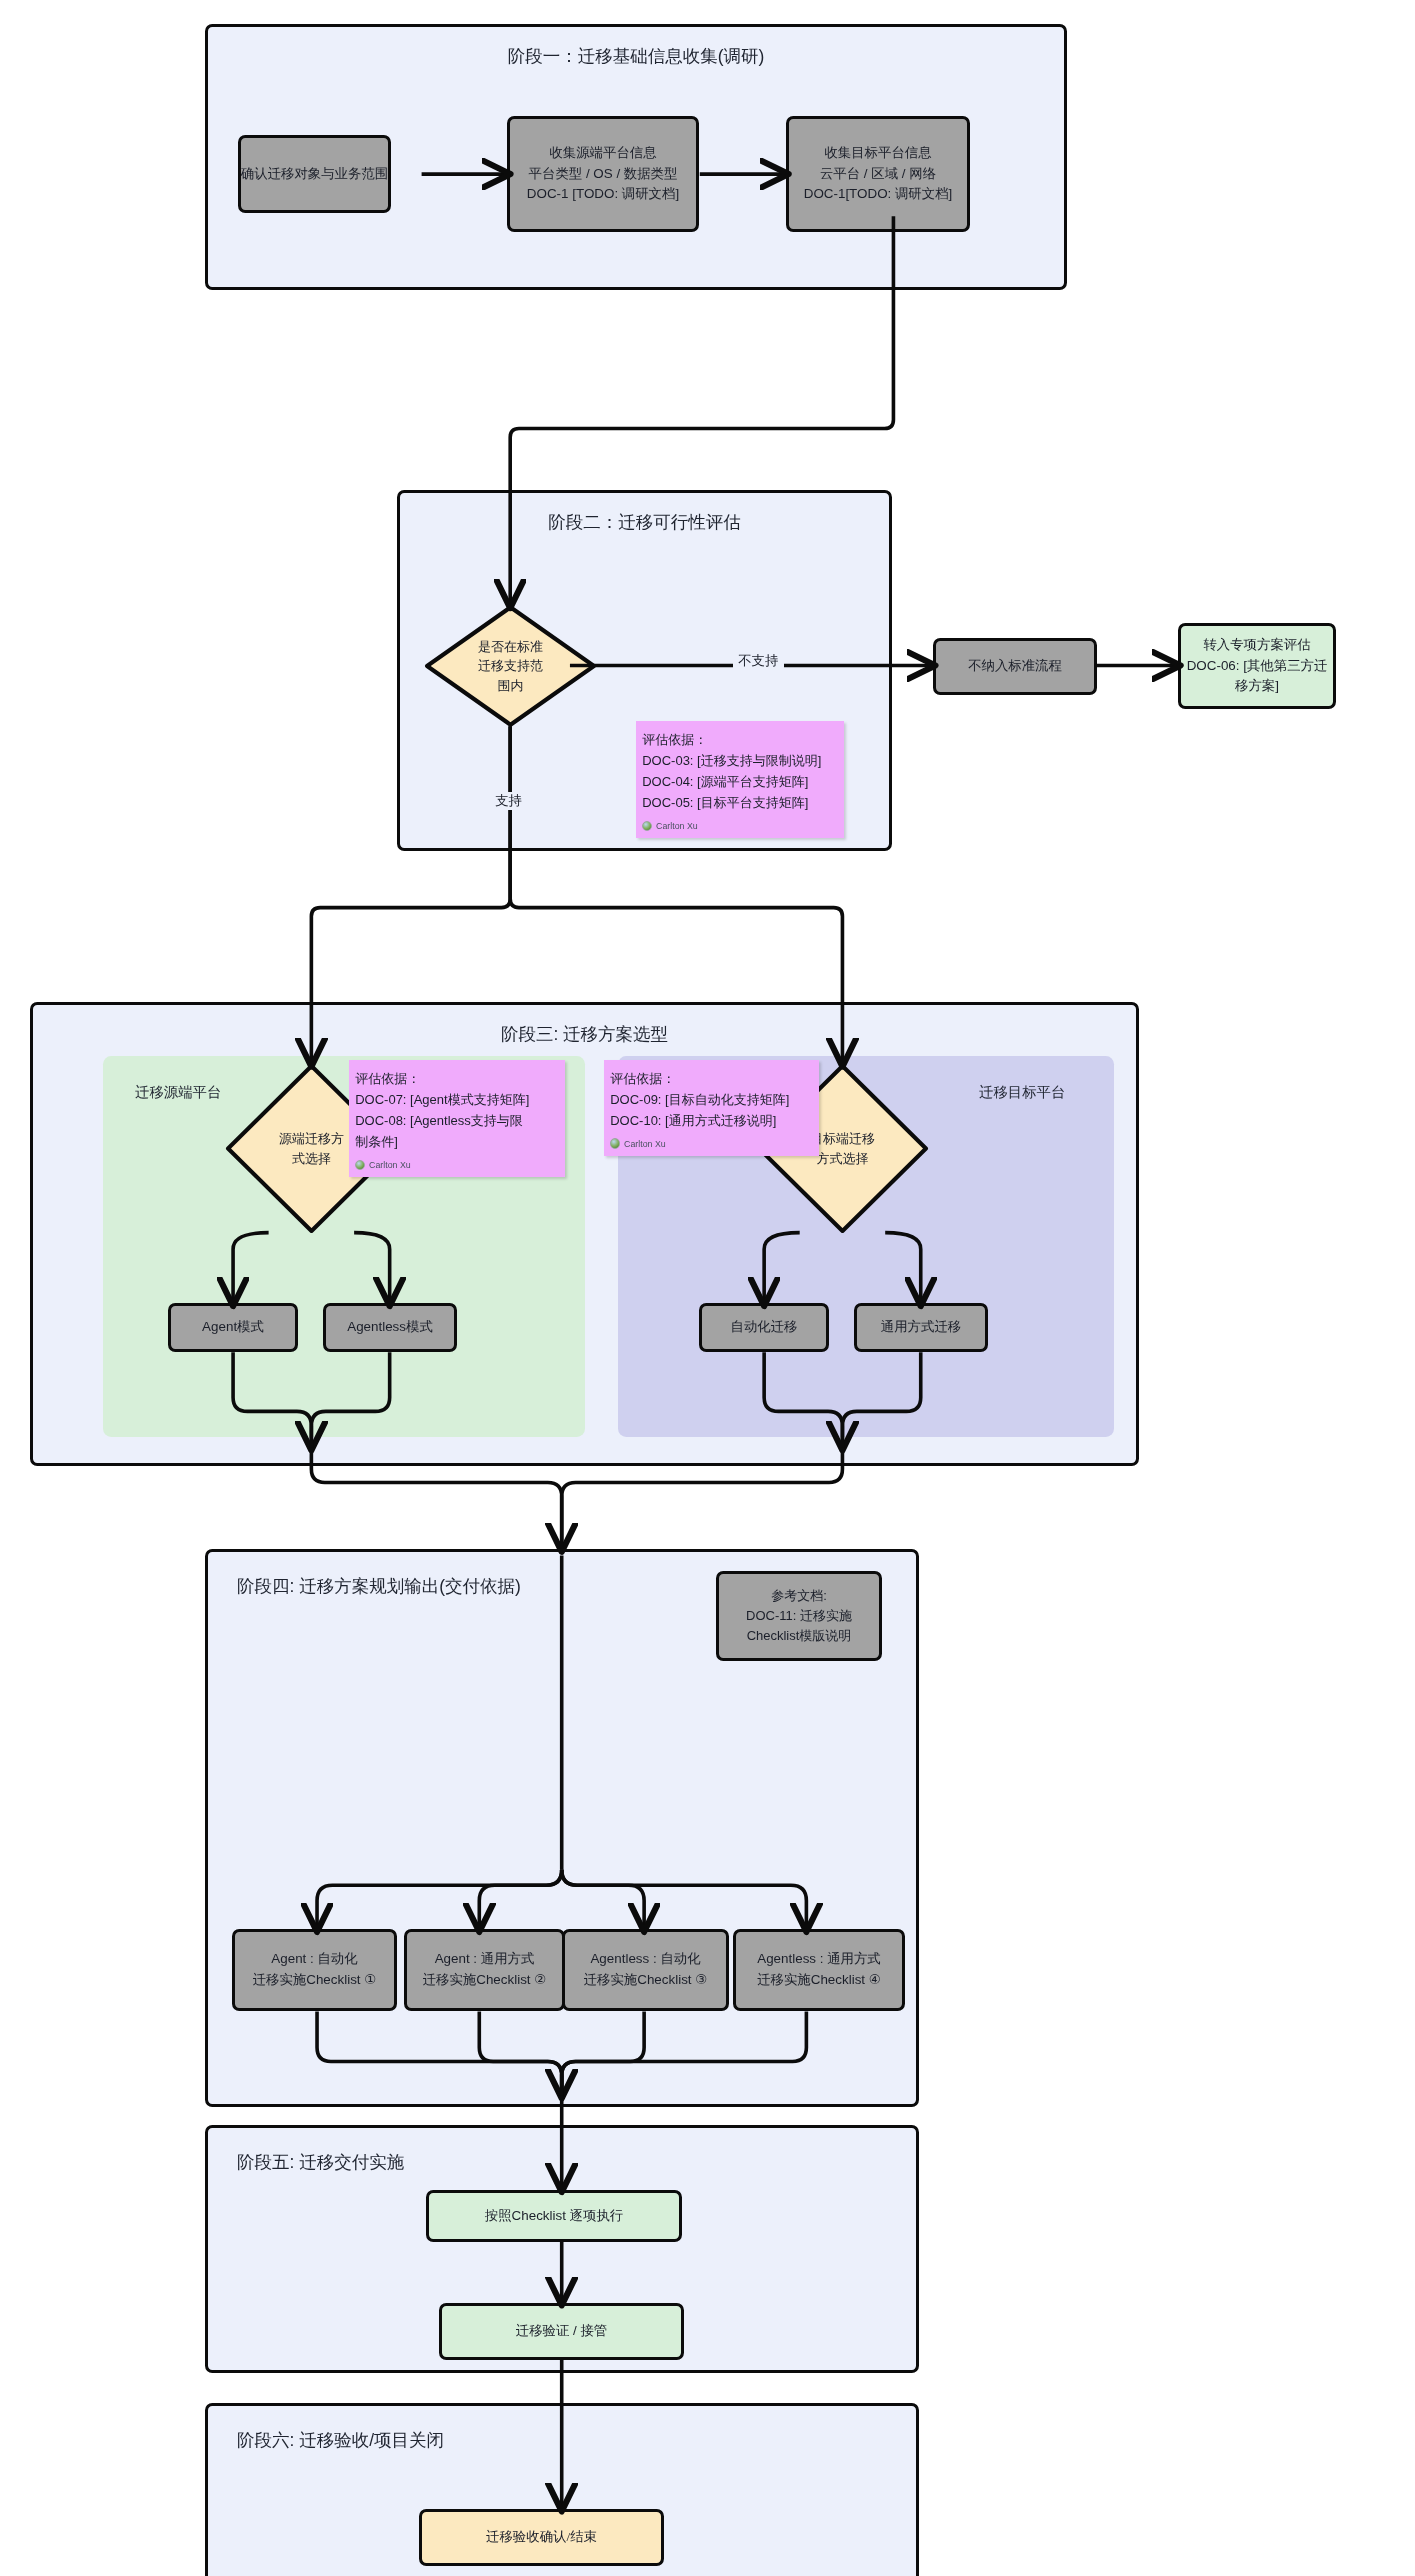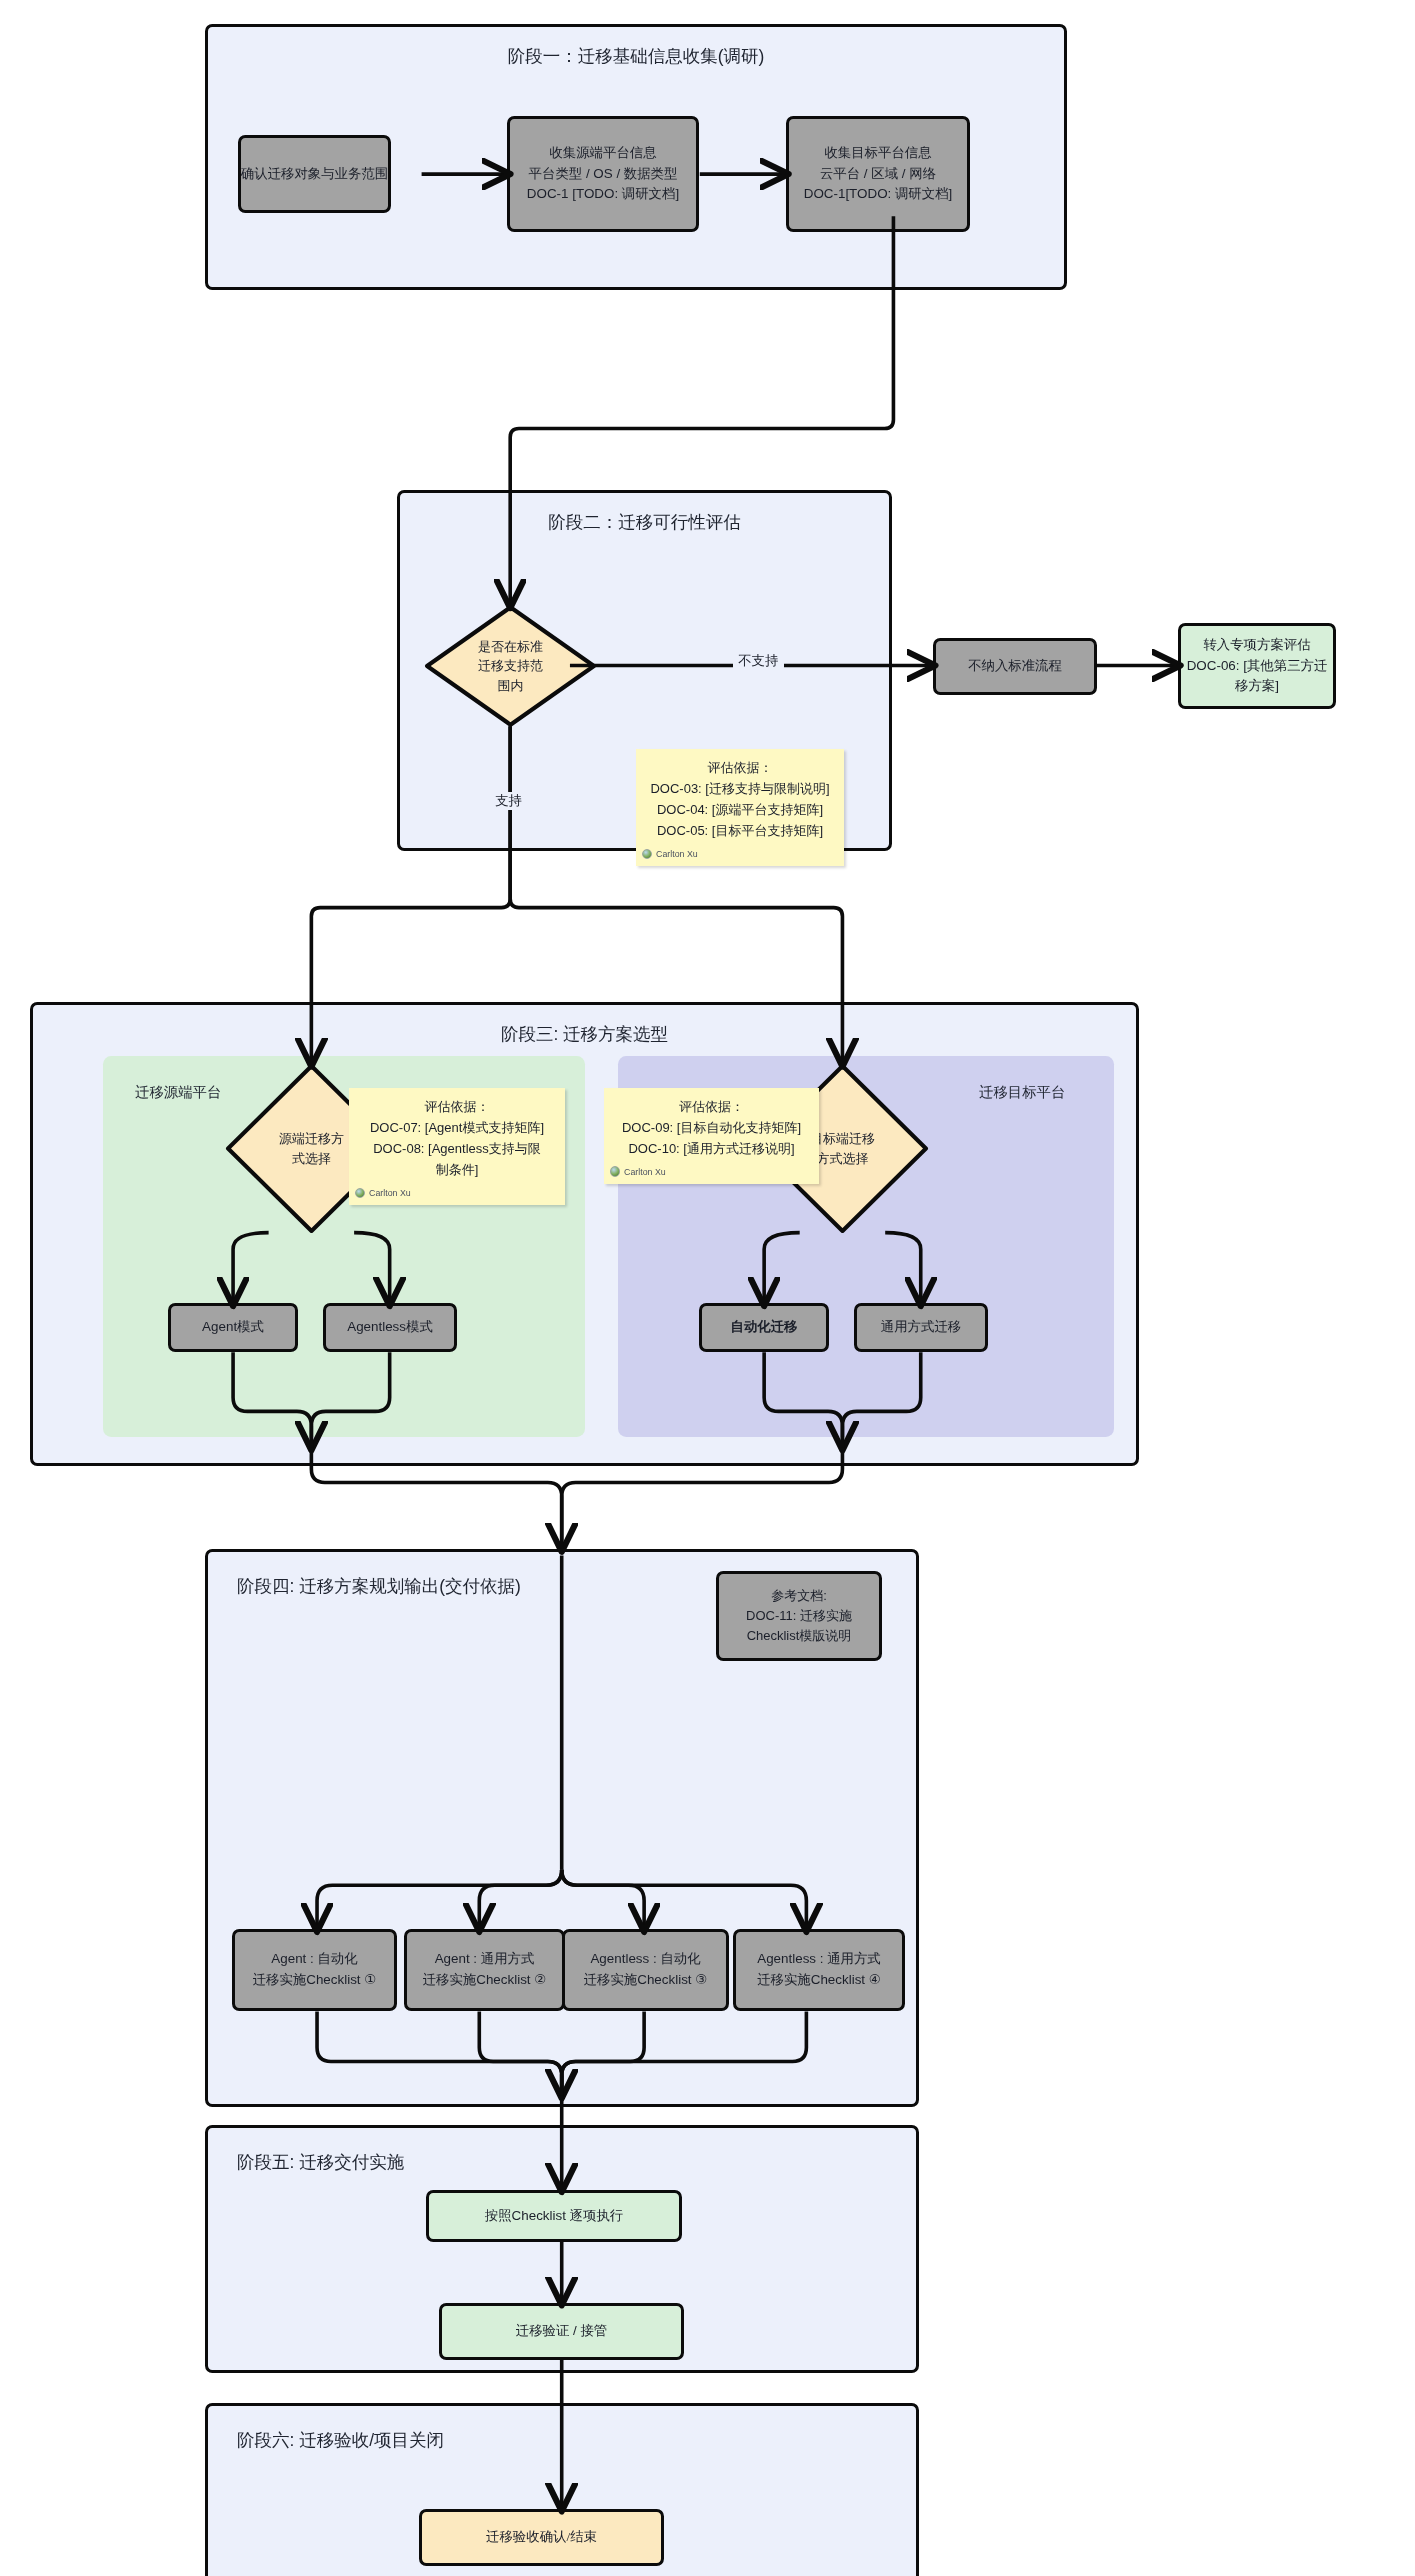--- a/index.html
+++ b/index.html
@@ -91,29 +91,28 @@
     text-align: center;
     font-size: 13px;
     line-height: 1.5;
     color: #1b1f2a;
     pointer-events: none;
   }
   .diamond-label .ln { display: block; white-space: nowrap; }
   
   .note {
     position: absolute;
-    background: #fef9c3;
+    background: #f0abfc;
     color: #1b1f2a;
     font-size: 13px;
     line-height: 1.62;
-    text-align: center;
+    text-align: left;
     padding: 8.2px 6.2px 5.2px;
     z-index: 6;
     box-shadow: 1.5px 2.1px 2.6px rgba(0,0,0,0.16);
-    margin-top: 28px;
   }
   .note .ln { display: block; white-space: nowrap; }
   .wm {
     display: flex; align-items: center; gap: 3.6px;
     margin-top: 5.2px;
     font-size: 8.8px;
     color: #4a5160;
   }
   .wm-dot {
     width: 10.3px; height: 10.3px; border-radius: 50%;
@@ -304,21 +303,21 @@
       <span class="ln">方式选择</span>
     </div>
   </div>
 
   <div class="node blue" style="left:168px; top:1303px; width:130px; height:49px;">
     <span class="ln">Agent模式</span>
   </div>
   <div class="node blue" style="left:323px; top:1303px; width:134px; height:49px;">
     <span class="ln">Agentless模式</span>
   </div>
-  <div class="node blue" style="left:699px; top:1303px; width:130px; height:49px;font-weight:bold;">
+  <div class="node blue" style="left:699px; top:1303px; width:130px; height:49px;">
     <span class="ln">自动化迁移</span>
   </div>
   <div class="node blue" style="left:854px; top:1303px; width:134px; height:49px;">
     <span class="ln">通用方式迁移</span>
   </div>
 
   <div class="phase" style="left:205px; top:1549px; width:714px; height:558px;">
     <div class="phase-title" style="left:29px; top:21.6px;">阶段四: 迁移方案规划输出(交付依据)</div>
   </div>
 

